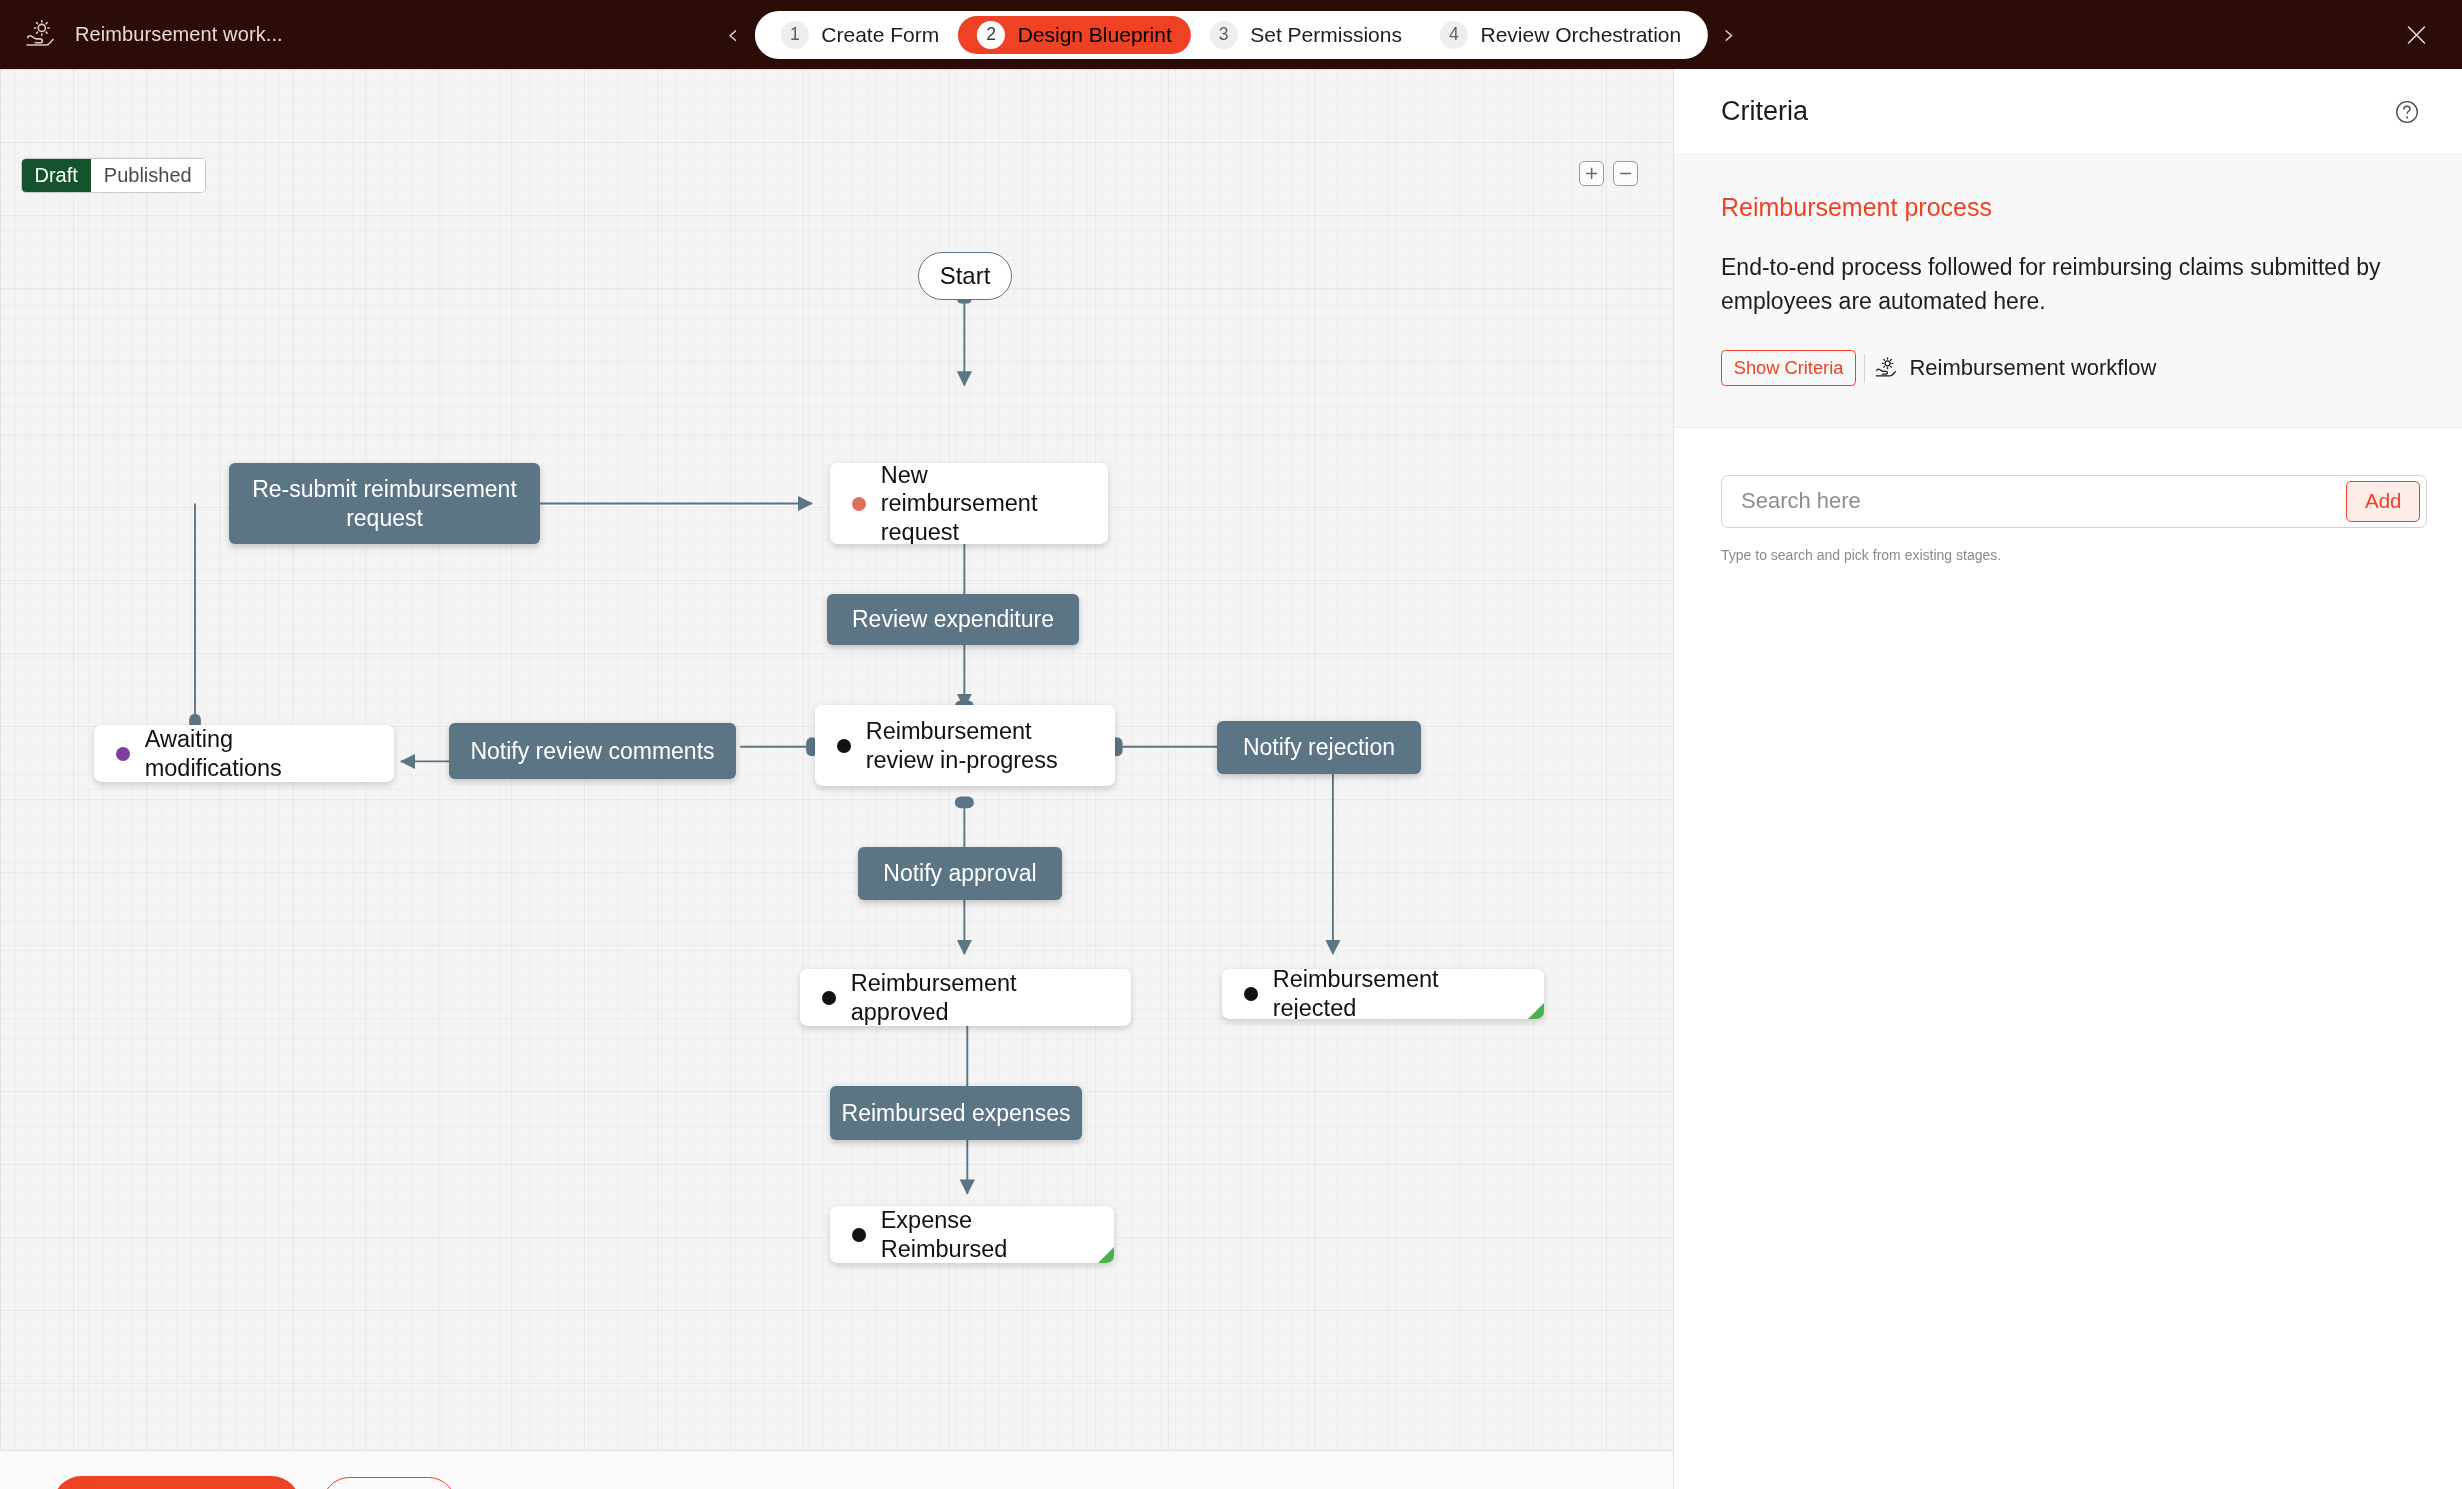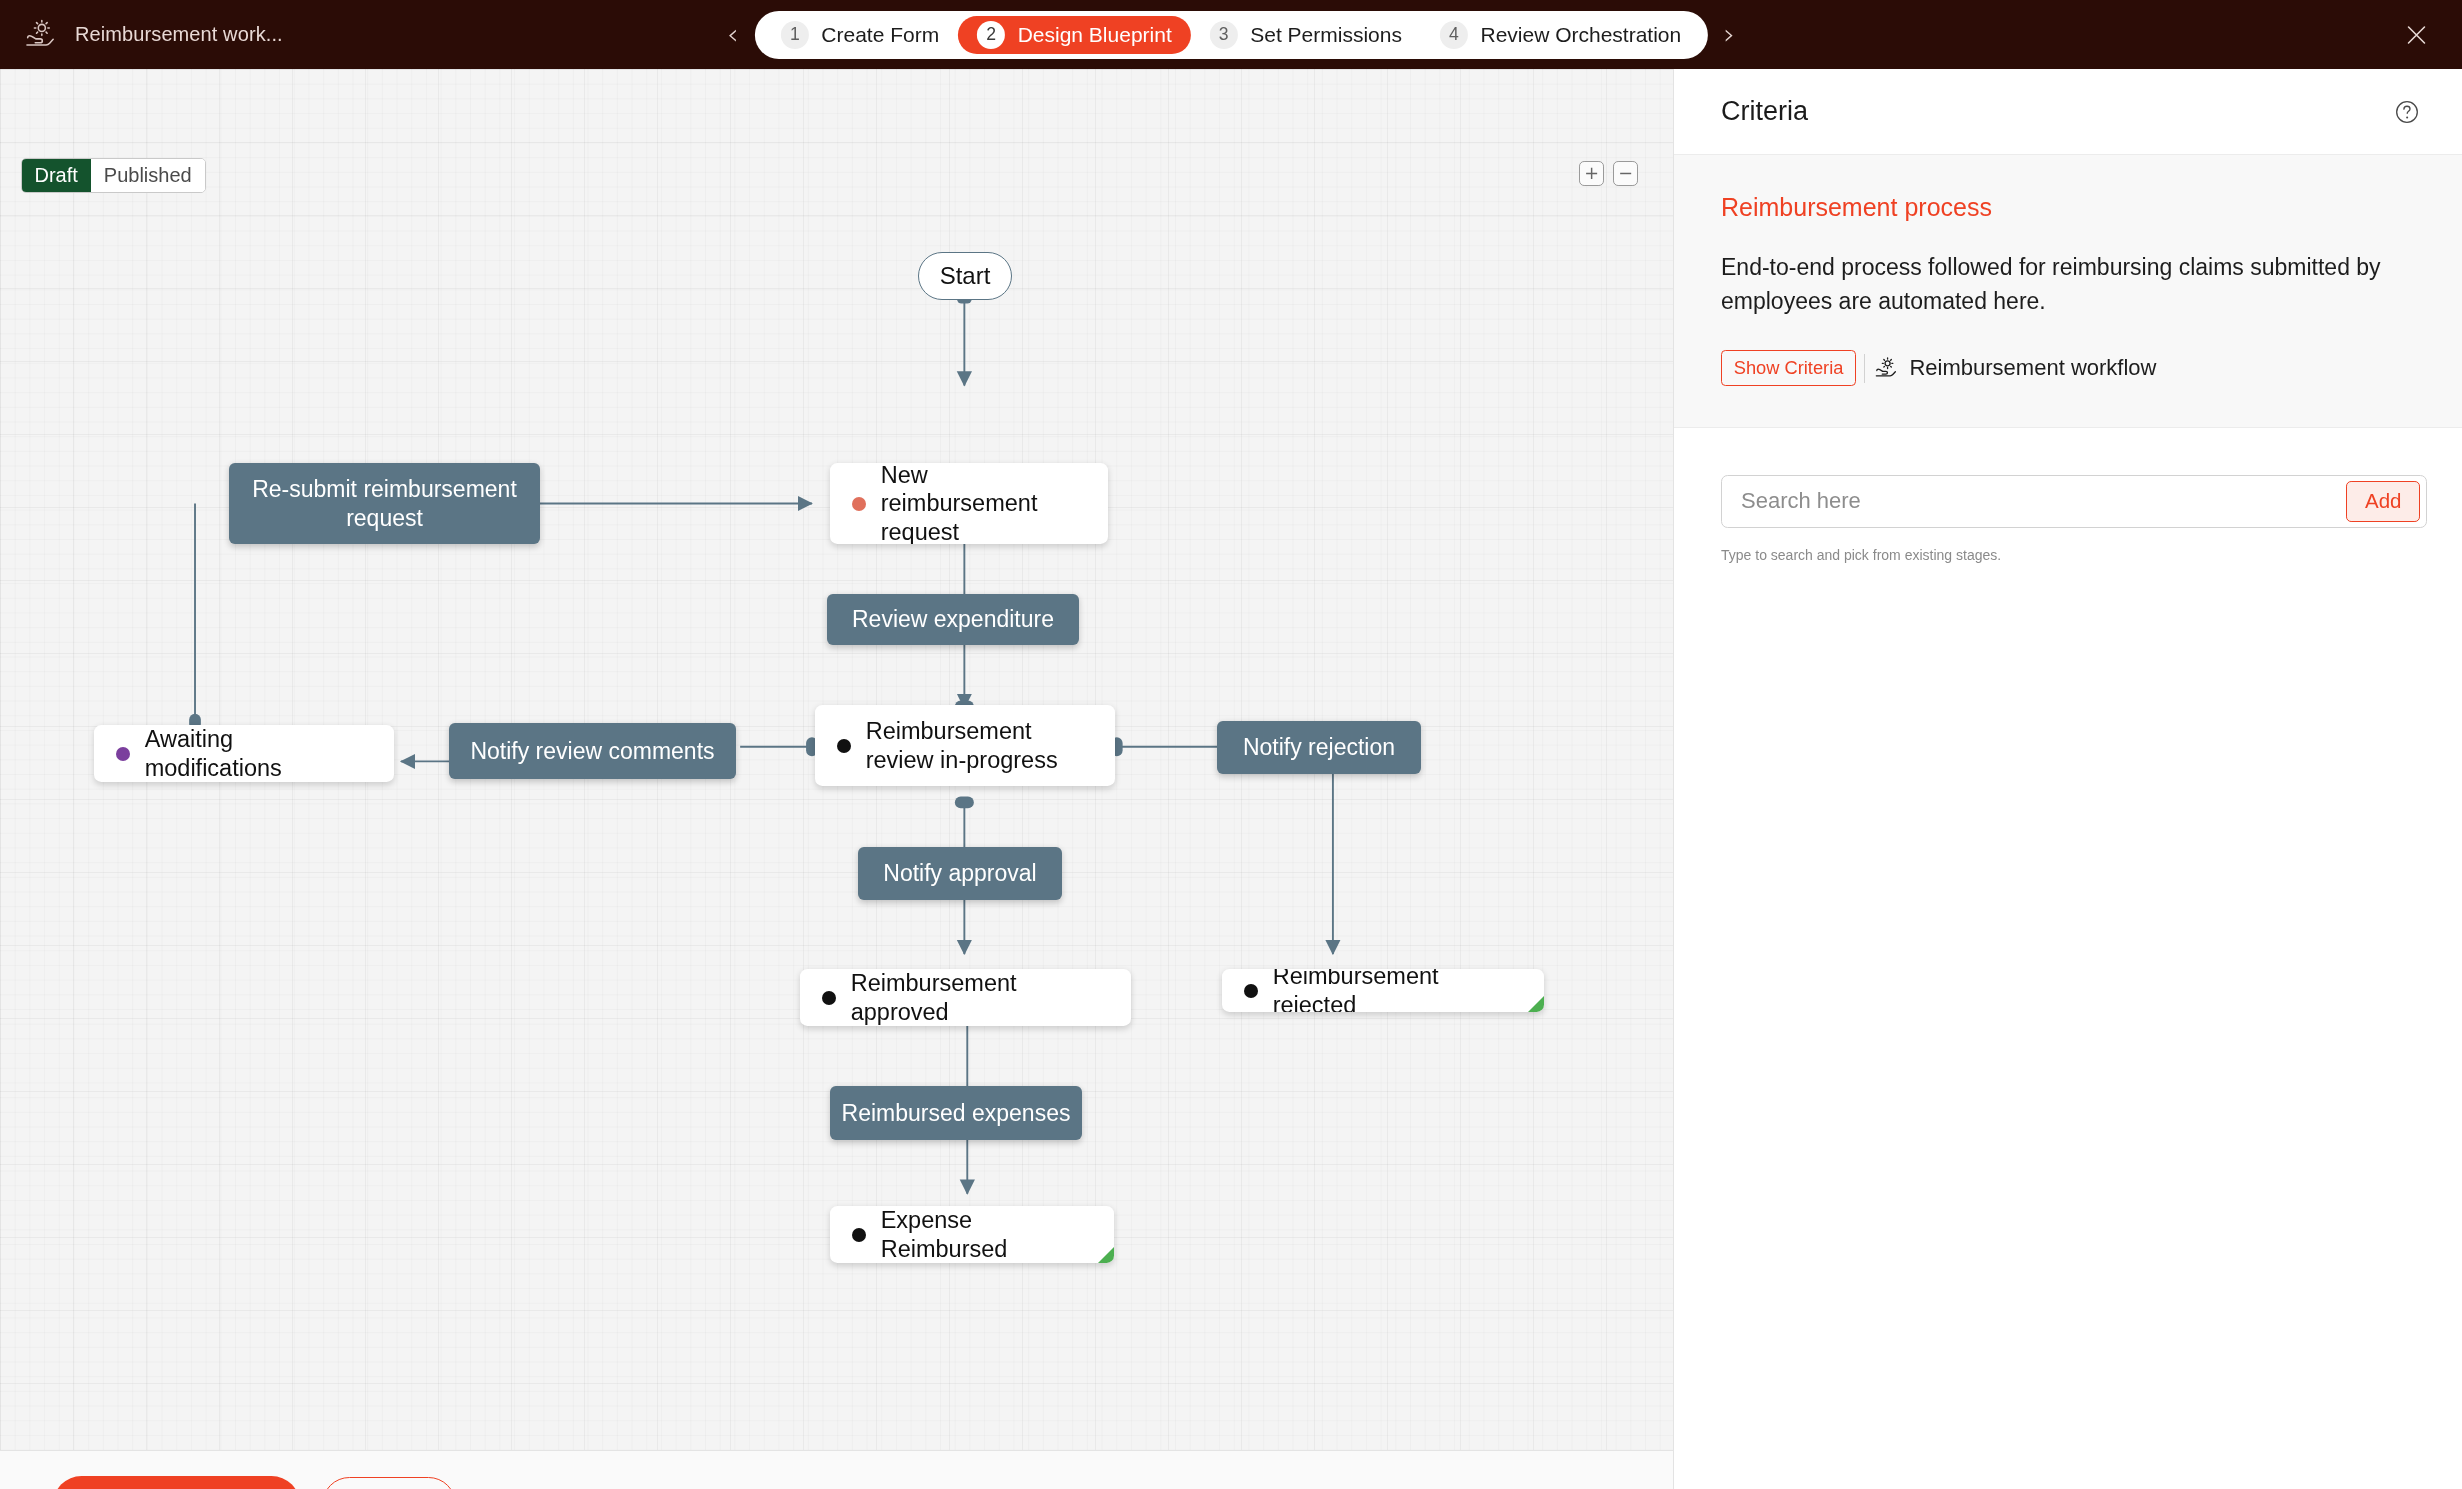--- a/index.html
+++ b/index.html
@@ -41,21 +41,21 @@
   }
   .step-num {
     width: 28px; height: 28px; border-radius: 50%;
     background: #eeeeee; color: #5f5f5f;
     display: flex; align-items: center; justify-content: center;
     font-size: 17.6px;
   }
   .step-label { font-size: 21px; color: #1d1d1d; }
   .step.active { background: #ef4123; }
   .step.active .step-num { background: #ffffff; color: #3a3a3a; }
-  .step.active .step-label { color: #ffffff; }
+  .step.active .step-label { color: #000000; }
   .close-btn {
     position: absolute; right: 31px; top: 50%; transform: translateY(-50%);
     width: 29px; height: 29px; cursor: pointer;
   }
   .close-btn svg { display: block; }
 
   
   .canvas-wrap {
     position: absolute; left: 0; top: 69px; width: 1673px; height: 1420px;
     background-color: #f4f4f4;
@@ -308,21 +308,21 @@
 
   <div class="trans" style="left:1217px; top:652px; width:204px; height:53px;">Notify rejection</div>
 
   <div class="trans" style="left:858px; top:778px; width:204px; height:53px;">Notify approval</div>
 
   <div class="node" style="left:800px; top:900px; width:331px; height:57px;">
     <span class="dot" style="background:#111111"></span>
     <span class="ntext">Reimbursement approved</span>
   </div>
 
-  <div class="node" style="left:1222px; top:900px; width:322px; height:43px;">
+  <div class="node" style="left:1222px; top:900px; width:322px; height:50px;">
     <span class="dot" style="background:#111111"></span>
     <span class="ntext">Reimbursement rejected</span>
     <span class="corner"></span>
   </div>
 
   <div class="trans" style="left:830px; top:1017px; width:252px; height:54px;">Reimbursed expenses</div>
 
   <div class="node" style="left:830px; top:1137px; width:284px; height:57px;">
     <span class="dot" style="background:#111111"></span>
     <span class="ntext">Expense Reimbursed</span>

